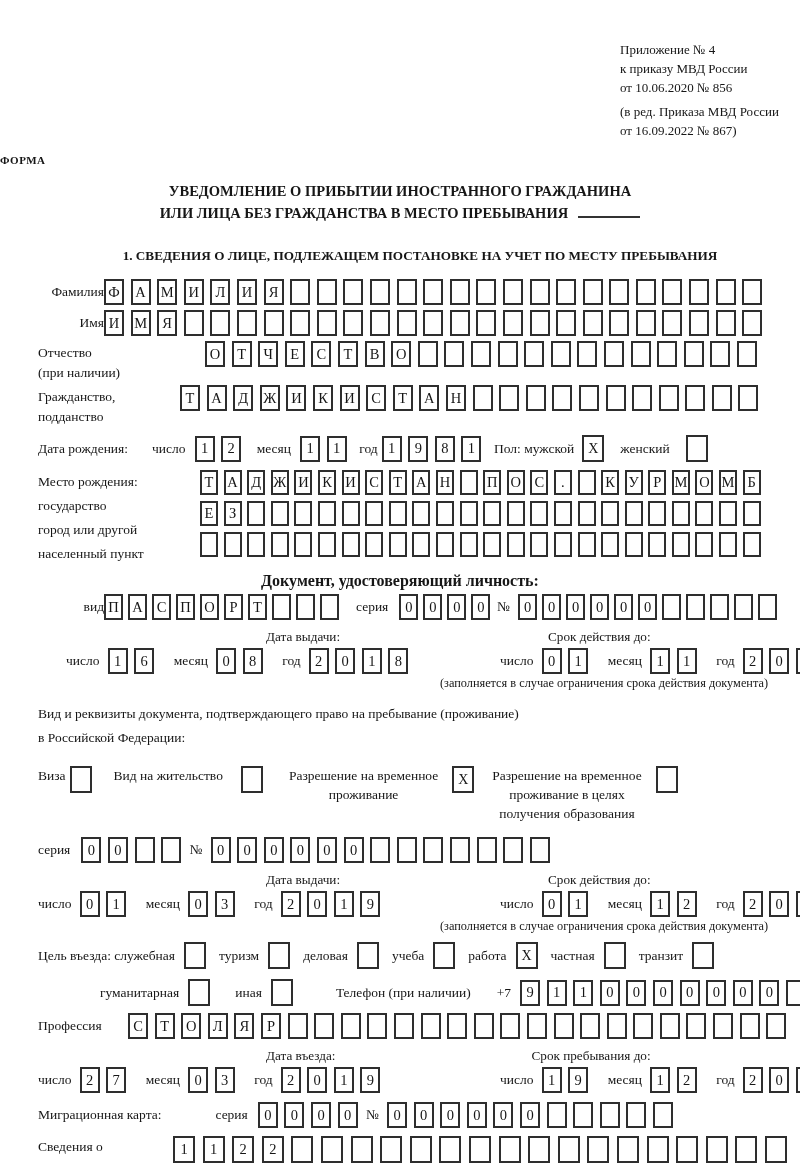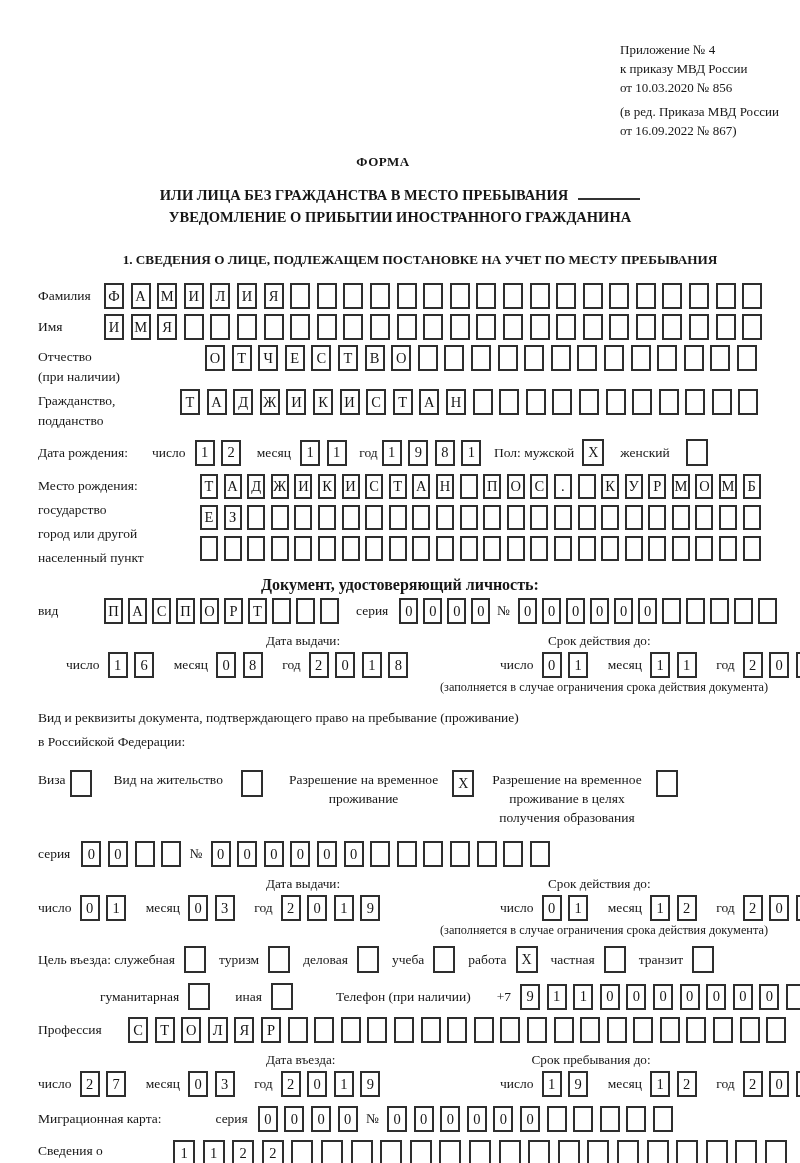--- a/index.html
+++ b/index.html
@@ -3,37 +3,37 @@
 <meta charset="utf-8">
 <style>
   html,body{margin:0;padding:0;}
   body{
     width:800px;height:1163px;overflow:hidden;background:#fff;color:#161616;
     font-family:"Liberation Serif", serif;font-size:13.5px;
   }
   .page{position:relative;width:800px;height:1163px;}
   .hdr{margin:40px 0 0 620px;line-height:19px;font-size:13px;}
   .hdr .sub{margin-top:5px;}
-  .forma{font-weight:bold;font-size:13px;text-align:center;margin:14px 34px 0 0;letter-spacing:.5px;}
+  .forma{font-weight:bold;font-size:11px;text-align:left;margin:14px 34px 0 0;letter-spacing:.5px;}
   .title{margin-top:14px;text-align:center;font-weight:bold;font-size:14.5px;line-height:22px;}
   .blank-line{display:inline-block;width:62px;border-bottom:2.5px solid #333;height:12px;margin-left:10px;}
   .sec-head{margin-top:24px;text-align:center;font-weight:bold;font-size:13.2px;padding-left:40px;}
   .row{display:flex;align-items:center;margin-left:38px;}
   .cells{display:flex;}
   .cell{box-sizing:border-box;flex:none;width:20px;height:26px;border:2px solid #2e2e2e;margin-right:6.6px;
         display:flex;align-items:center;justify-content:center;font-size:14.5px;}
   .cell-sm{width:18px;height:25px;margin-right:5.6px;}
   .cell-xs{width:19px;height:26px;margin-right:5px;}
   .cell-lg{width:22px;height:27px;margin-right:7.6px;}
   .checkbox{box-sizing:border-box;flex:none;width:22px;height:27px;border:2px solid #2e2e2e;
         display:flex;align-items:center;justify-content:center;font-size:14px;}
   .lbl{white-space:nowrap;}
   .prewrap{white-space:pre-line;}
   .mt5{margin-top:5px;} .mt8{margin-top:8px;}
-  .surname-lbl{width:66px;flex:none;}
+  .surname-lbl{width:66px;flex:none;text-align:right;}
   .pat-lbl{width:167px;flex:none;line-height:20px;align-self:flex-start;margin-top:2px;}
   .cit-lbl{width:142px;flex:none;line-height:20px;align-self:flex-start;margin-top:2px;}
   .two-line-row{align-items:flex-start;}
   .bp-lbl{width:162px;flex:none;line-height:24px;align-self:flex-start;}
   .bp-rows .cells{margin-bottom:6px;}
   .doc-head{margin-top:6px;text-align:center;font-weight:bold;font-size:16px;}
   .date-head{margin-top:9px;font-size:13.2px;}
   .dh1{margin-left:228px;} .dh2{margin-left:208px;} .dh2b{margin-left:196px;}
   .date-row{margin-top:3px;}
   .date-row .lbl{margin-right:8px;}
@@ -53,30 +53,30 @@
   .rep-cells .cells{margin-bottom:7px;}
 </style>
 </head>
 <body>
 
 <div class="page">
 
   <div class="hdr">
     <div>Приложение № 4</div>
     <div>к приказу МВД России</div>
-    <div>от 10.03.2020 № 856</div>
+    <div>от 10.06.2020 № 856</div>
     <div class="sub">(в ред. Приказа МВД России</div>
     <div>от 16.09.2022 № 867)</div>
   </div>
 
   <div class="forma">ФОРМА</div>
 
   <div class="title">
+    <div>УВЕДОМЛЕНИЕ О ПРИБЫТИИ ИНОСТРАННОГО ГРАЖДАНИНА</div>
     <div><span>ИЛИ ЛИЦА БЕЗ ГРАЖДАНСТВА В МЕСТО ПРЕБЫВАНИЯ</span><span class="blank-line"></span></div>
-    <div>УВЕДОМЛЕНИЕ О ПРИБЫТИИ ИНОСТРАННОГО ГРАЖДАНИНА</div>
   </div>
 
   <div class="sec-head">1. СВЕДЕНИЯ О ЛИЦЕ, ПОДЛЕЖАЩЕМ ПОСТАНОВКЕ НА УЧЕТ ПО МЕСТУ ПРЕБЫВАНИЯ</div>
 
   <div class="row" style="margin-top:15px;">
     <span class="surname-lbl">Фамилия</span>
     <div class="cells">
         <div class="cell">Ф</div>
         <div class="cell">А</div>
         <div class="cell">М</div>

